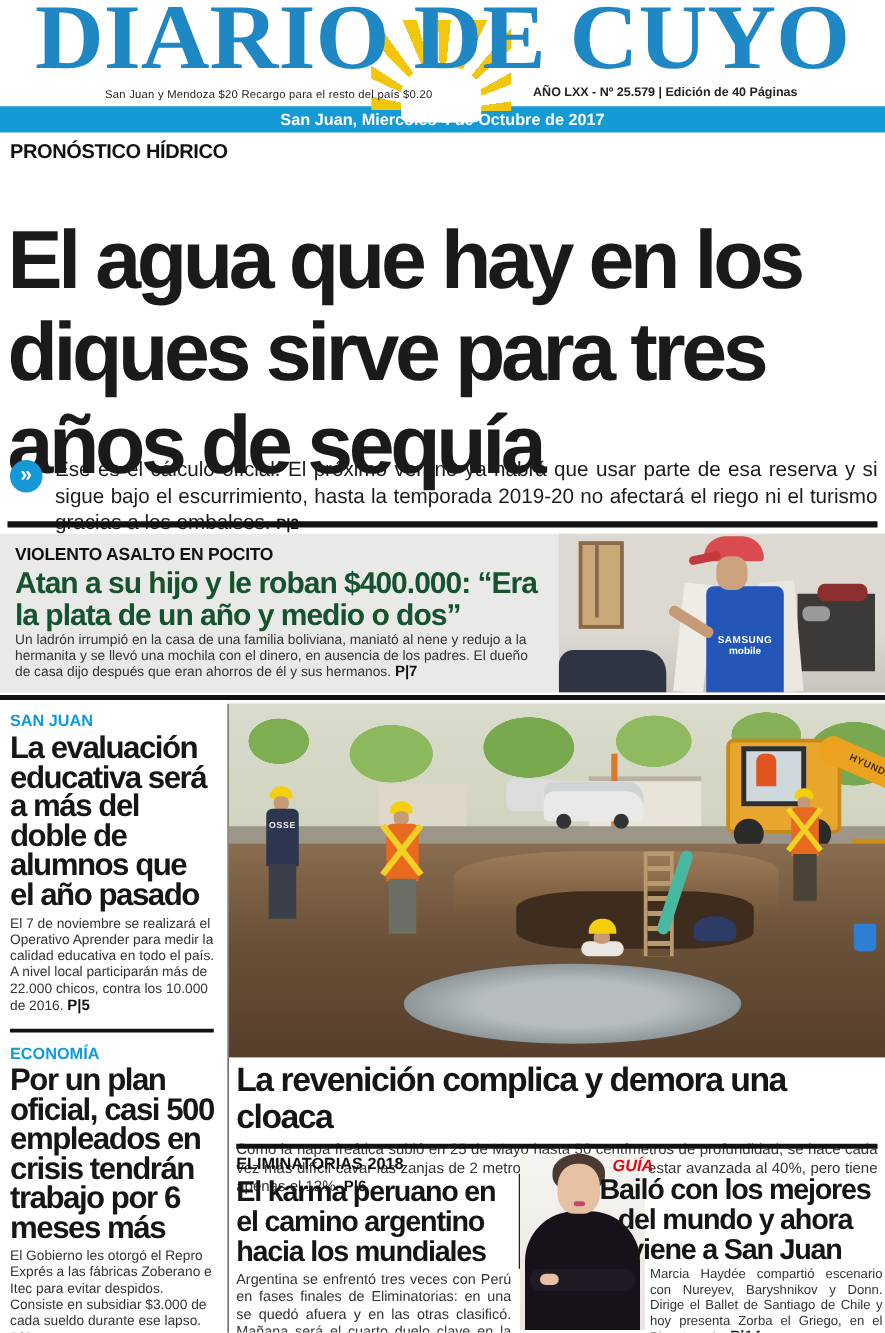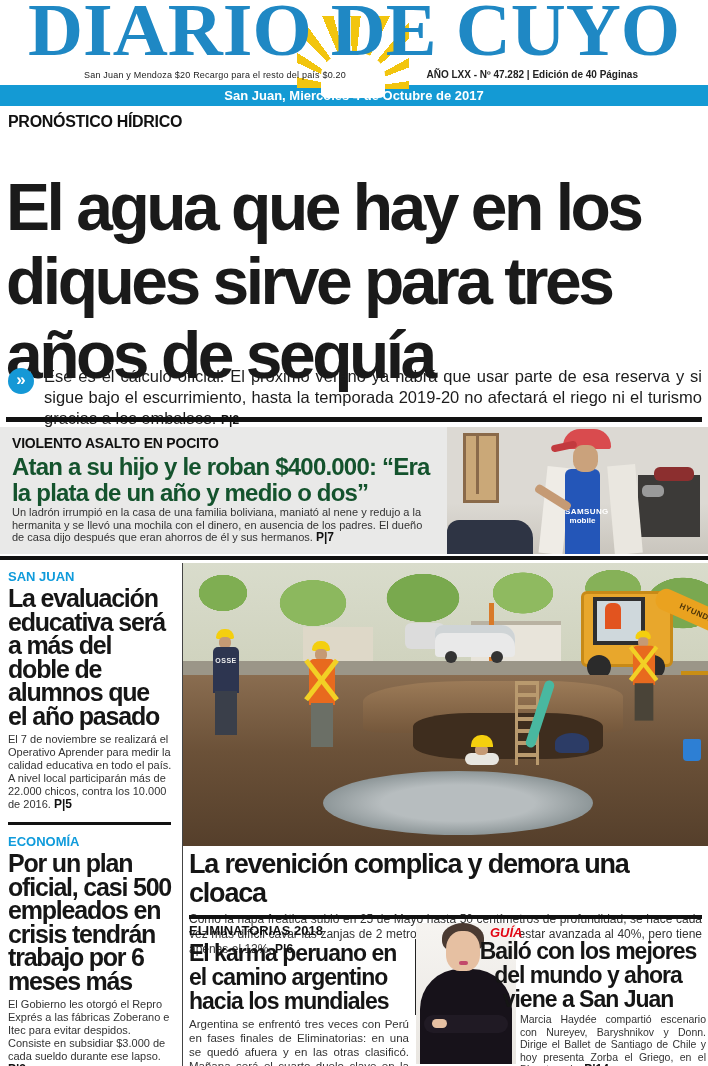--- a/index.html
+++ b/index.html
@@ -75,21 +75,21 @@
   .pwindow:before{content:"";position:absolute;left:10px;top:0;width:3px;height:58px;background:#8a6a4a;}
   .pshelf{position:absolute;right:8px;top:48px;width:62px;height:62px;background:#3c3a38;}
   .pclothes1{position:absolute;right:14px;top:40px;width:40px;height:14px;background:#8c2f2f;border-radius:6px;}
   .pclothes2{position:absolute;right:44px;top:58px;width:22px;height:12px;background:#9a9a9a;border-radius:5px;}
   .ppile{position:absolute;left:0;bottom:0;width:86px;height:34px;background:#2e3444;border-radius:12px 18px 0 0;}
   .pcap{position:absolute;left:116px;top:2px;width:48px;height:20px;background:#d94b4e;border-radius:24px 24px 4px 4px;}
   .pbrim{position:absolute;left:104px;top:16px;width:26px;height:7px;background:#c23a3e;border-radius:4px;transform:rotate(-12deg);}
   .pface{position:absolute;left:126px;top:18px;width:25px;height:27px;background:#caa27c;border-radius:40%;}
   .pjacketL{position:absolute;left:96px;top:40px;width:24px;height:87px;background:#efece6;transform:rotate(6deg);}
   .pjacketR{position:absolute;left:164px;top:38px;width:28px;height:89px;background:#eae7e0;transform:rotate(-5deg);}
-  .pjersey{position:absolute;left:118px;top:42px;width:35px;height:85px;background:#2456b8;border-radius:6px 6px 0 0;
+  .pjersey{position:absolute;left:118px;top:42px;width:62px;height:85px;background:#2456b8;border-radius:6px 6px 0 0;
     color:#fff;text-align:center;font-weight:700;}
   .pjersey .l1{display:block;margin-top:38px;font-size:8px;letter-spacing:.4px;}
   .pjersey .l2{display:block;font-size:8px;}
   .parm{position:absolute;left:86px;top:66px;width:40px;height:9px;background:#c59a74;transform:rotate(32deg);border-radius:4px;}
 
   
   .mfoliage{position:absolute;top:0;left:0;width:525px;height:112px;
     background:
       radial-gradient(40px 30px at 40px 30px,#7fae52 60%,rgba(0,0,0,0)61%),
       radial-gradient(55px 38px at 130px 40px,#8cb85e 60%,rgba(0,0,0,0)61%),
@@ -148,21 +148,21 @@
 </head>
 <body>
 
 <header id="masthead">
   <div class="sun">
     <div class="sun-cloud"></div>
   </div>
   <div class="logo-title">DIARIO DE CUYO</div>
   <div class="tagrow">
     <span class="tag-left">San Juan y Mendoza $20 Recargo para el resto del país $0.20</span>
-    <span class="tag-right">AÑO LXX - Nº 47.282 | Edición de 40 Páginas</span>
+    <span class="tag-right">AÑO LXX - Nº 25.579 | Edición de 40 Páginas</span>
   </div>
   <div class="datebar">San Juan, Miercoles 4 de Octubre de 2017</div>
 </header>
 
 <div id="lead-kicker" class="kicker">PRONÓSTICO HÍDRICO</div>
 <h1 id="lead-headline">El agua que hay en los diques sirve para tres años de sequía</h1>
 <div id="lead-row">
   <div class="lead-icon">»</div>
   <p><span>Ese es el cálculo oficial. El próximo verano ya habrá que usar parte de esa reserva y si sigue bajo el escurrimiento, hasta la temporada 2019-20 no afectará el riego ni el turismo gracias a los embalses.</span>
     <span class="pref">P|2</span></p>

